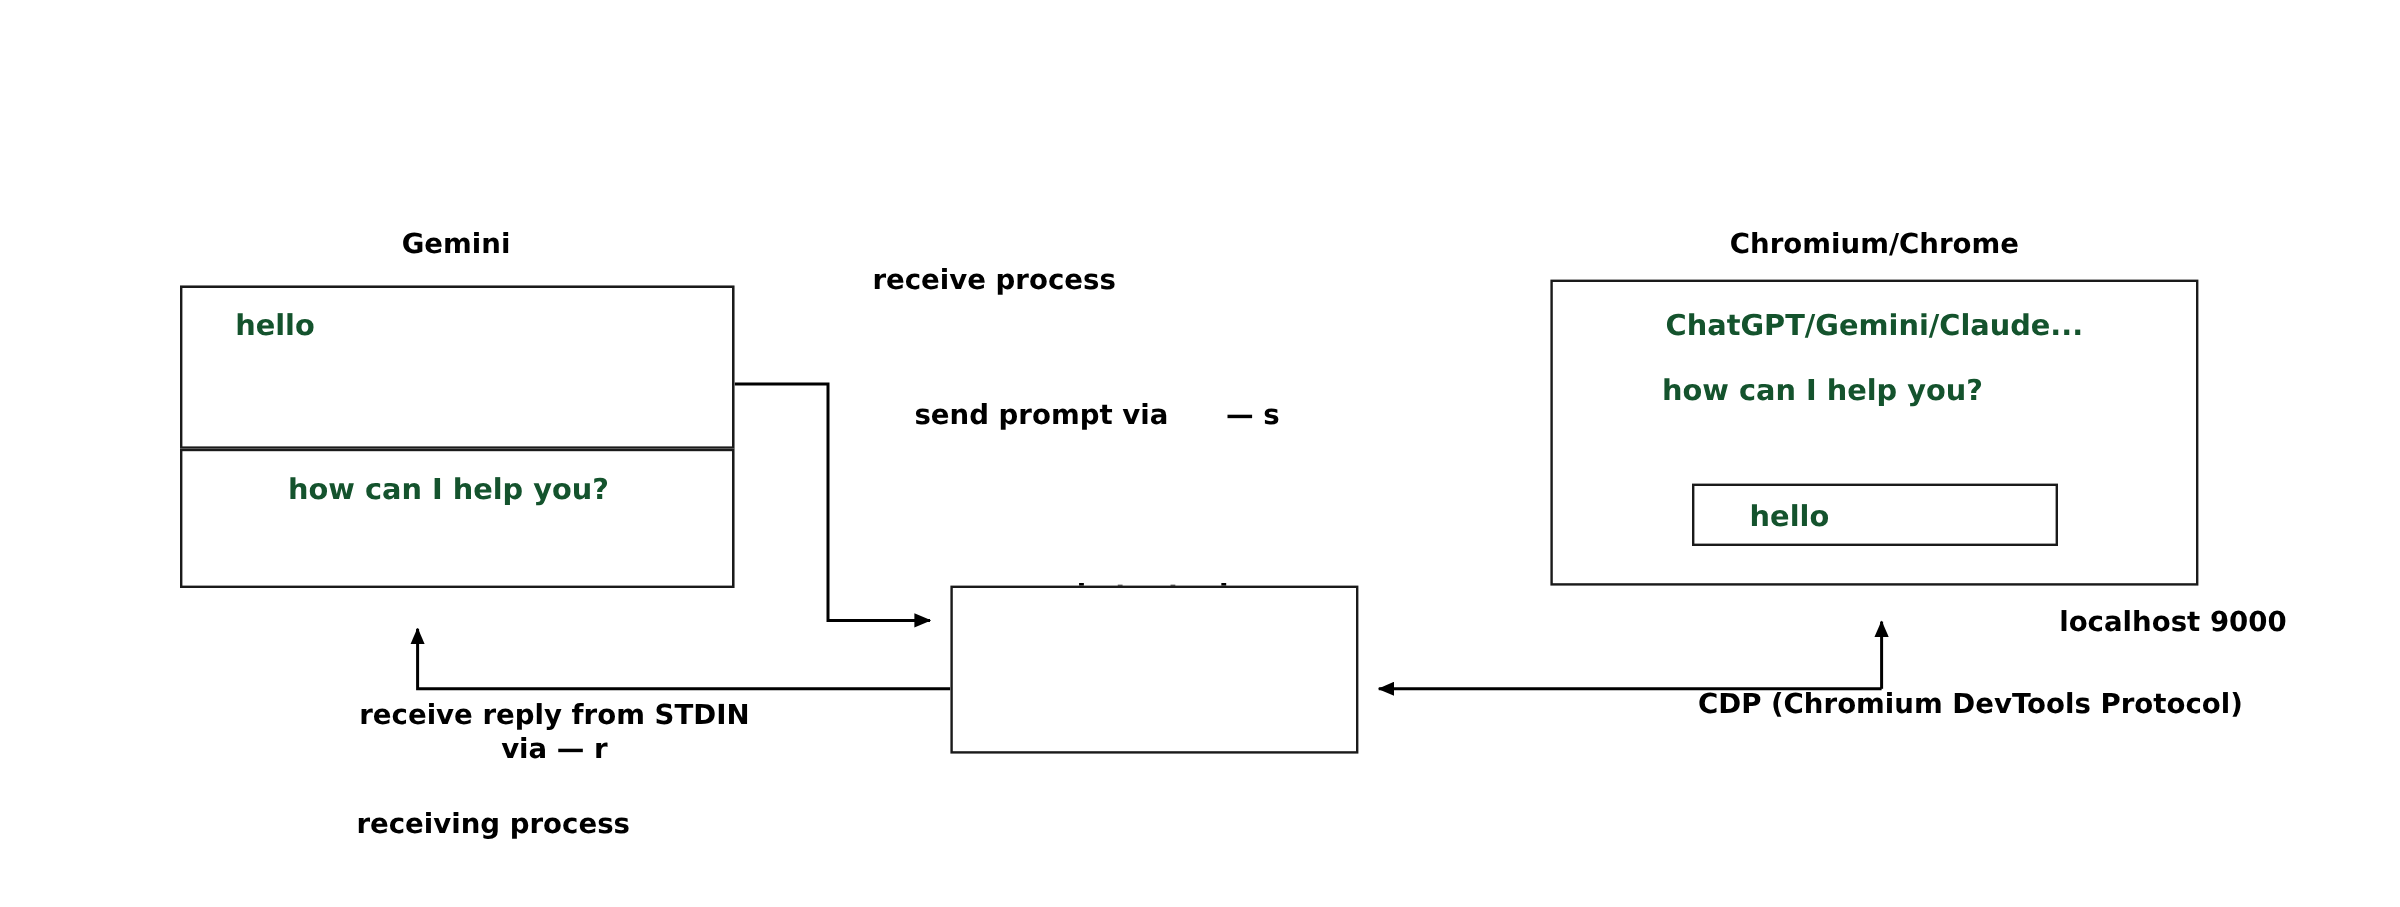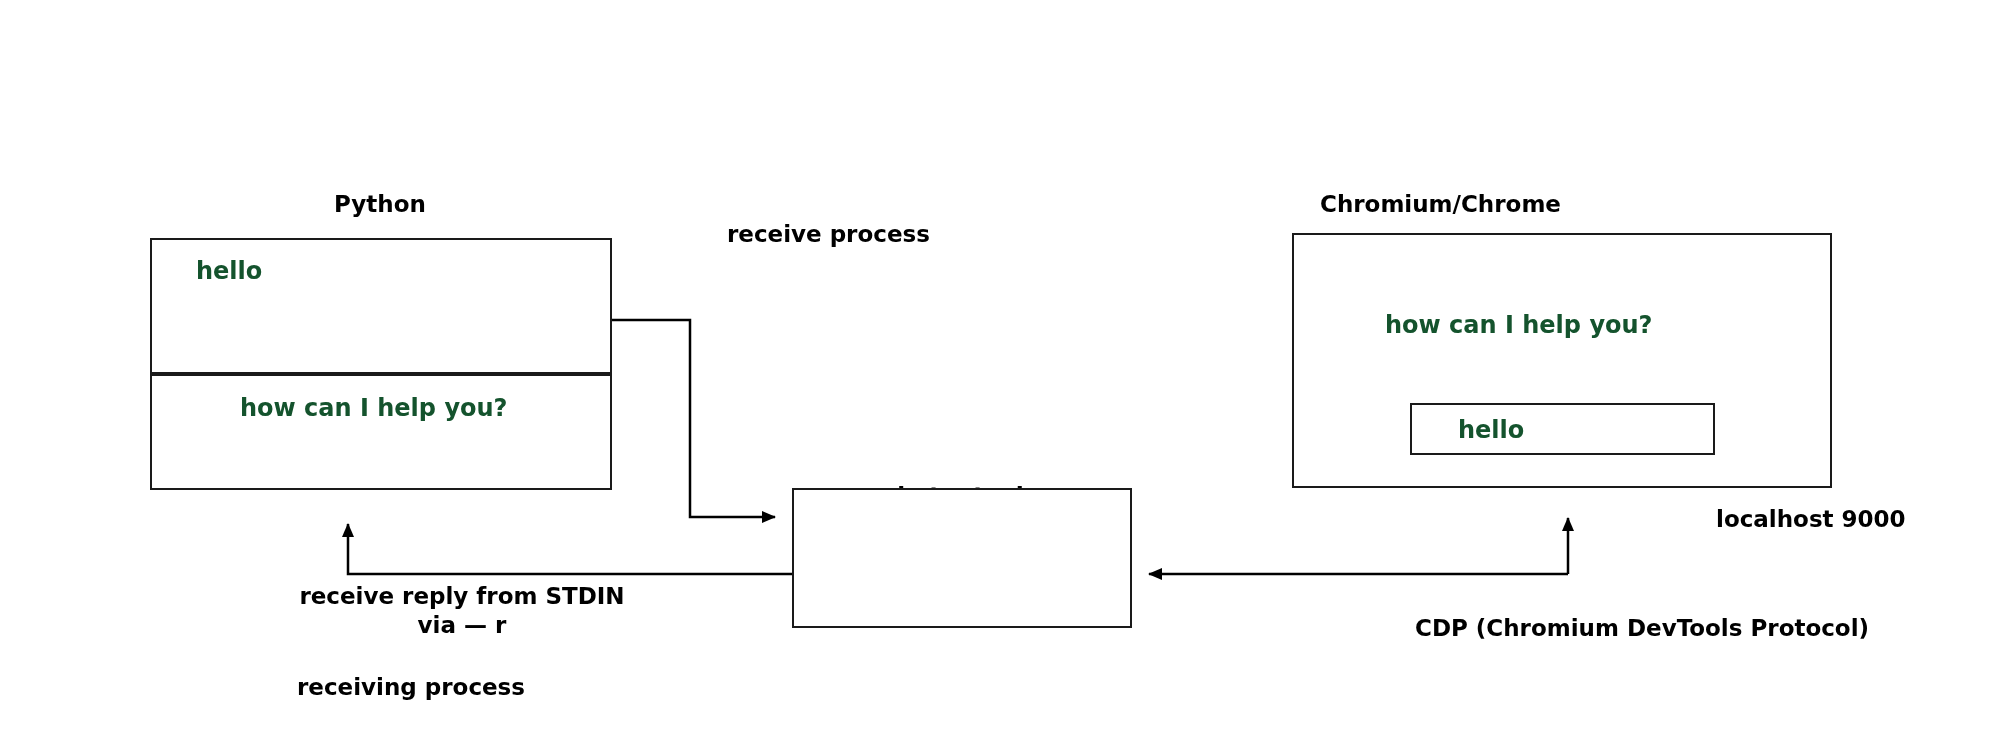--- a/index.html
+++ b/index.html
@@ -62,34 +62,34 @@
   #emacs-pane-bot  { left: 150px; top: 374px; width: 462px; height: 116px; }
   #emacs-prompt-text { left: 196px; top: 256px; }
   #emacs-reply-text  { left: 240px; top: 393px; }
 
   
   #script-title    { left: 792px; top: 423px; width: 340px; text-align: center; }
   #script-box      { left: 792px; top: 488px; width: 340px; height: 140px; }
   #script-lines    { left: 818px; top: 501px; }
 
   
-  #browser-title   { left: 1320px; top: 190px; width: 540px; }
+  #browser-title   { left: 1292px; top: 190px; width: 540px; text-align: center; }
   #browser-window  { left: 1292px; top: 233px; width: 540px; height: 255px; }
   #browser-app     { left: 1292px; top: 256px; width: 540px; text-align: center; }
   #browser-reply   { left: 1385px; top: 310px; }
   #browser-input   { left: 1410px; top: 403px; width: 305px; height: 52px; }
   #browser-input-text { left: 1458px; top: 415px; }
 
   
   #label-sending     { left: 727px; top: 220px; }
   #label-send-prompt { left: 762px; top: 332px; }
   #label-receive     { left: 297px; top: 582px; width: 330px; text-align: center; }
   #label-receiving   { left: 297px; top: 673px; }
   #label-localhost   { left: 1716px; top: 505px; }
-  #label-cdp         { left: 1415px; top: 614px; }
+  #label-cdp         { left: 1415px; top: 573px; }
 </style>
 </head>
 <body>
 
 <div id="diagram-root">
 
   <svg class="wires" viewBox="0 0 2000 756">
     <defs>
       <marker id="arrowRight" markerWidth="14" markerHeight="12" refX="13" refY="6" orient="auto" markerUnits="userSpaceOnUse">
         <path d="M0,0 L14,6 L0,12 z" fill="#000000"></path>
@@ -104,47 +104,49 @@
 
     <path d="M 612,320 L 690,320 L 690,517 L 775,517" fill="none" stroke="#000000" stroke-width="2.5" marker-end="url(#arrowRight)"></path>
 
     <path d="M 792,574 L 348,574 L 348,524" fill="none" stroke="#000000" stroke-width="2.5" marker-end="url(#arrowUp)"></path>
 
     <path d="M 1568,574 L 1149,574" fill="none" stroke="#000000" stroke-width="2.5" marker-end="url(#arrowLeft)"></path>
 
     <path d="M 1568,574 L 1568,518" fill="none" stroke="#000000" stroke-width="2.5" marker-end="url(#arrowUp)"></path>
   </svg>
 
-  <div class="caption" id="emacs-title">Python</div>
+  <div class="caption" id="emacs-title">Gemini</div>
 
   <div class="box" id="emacs-window"></div>
   <div class="box" id="emacs-pane-top"></div>
   <div class="box" id="emacs-pane-bot"></div>
 
   <div class="boxtext" id="emacs-prompt-text">hello</div>
   <div class="boxtext" id="emacs-reply-text">how can I help you?</div>
 
   <div class="caption center-caption" id="script-title">
     <div>chatgpt-cdp</div>
     <div>(Python script)</div>
   </div>
 
   <div class="box" id="script-box"></div>
 
   <div class="caption" id="browser-title">Chromium/Chrome</div>
 
   <div class="box" id="browser-window"></div>
 
+  <div class="boxtext" id="browser-app">ChatGPT/Gemini/Claude...</div>
   <div class="boxtext" id="browser-reply">how can I help you?</div>
 
   <div class="box" id="browser-input"></div>
   <div class="boxtext" id="browser-input-text">hello</div>
 
   <div class="caption" id="label-sending">receive process</div>
 
+  <div class="caption" id="label-send-prompt">send prompt via      — s</div>
 
   <div class="caption" id="label-receiving">receiving process</div>
 
   <div class="caption multiline" id="label-receive">receive reply from STDIN
 via    — r</div>
 
   <div class="caption" id="label-localhost">localhost 9000</div>
 
   <div class="caption" id="label-cdp">CDP (Chromium DevTools Protocol)</div>
 

